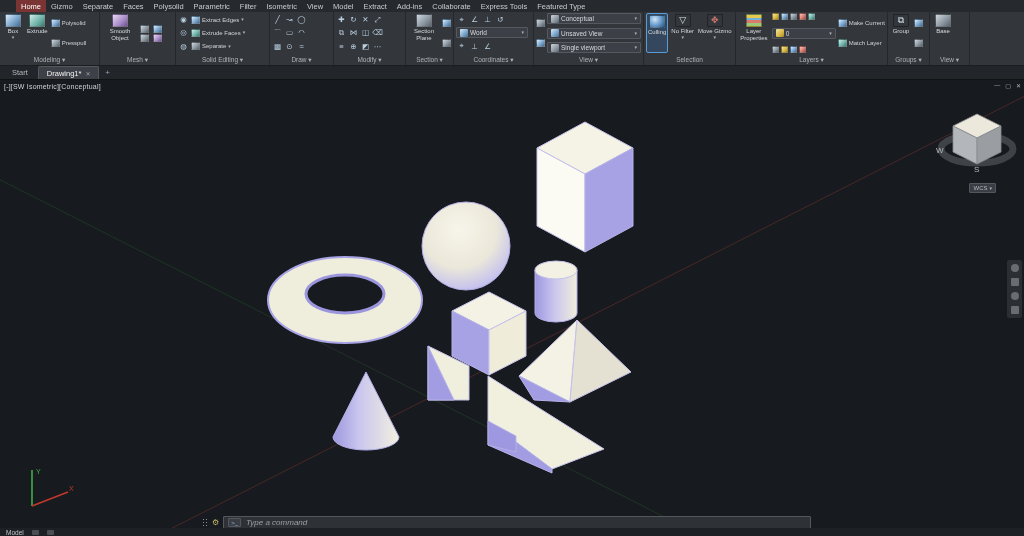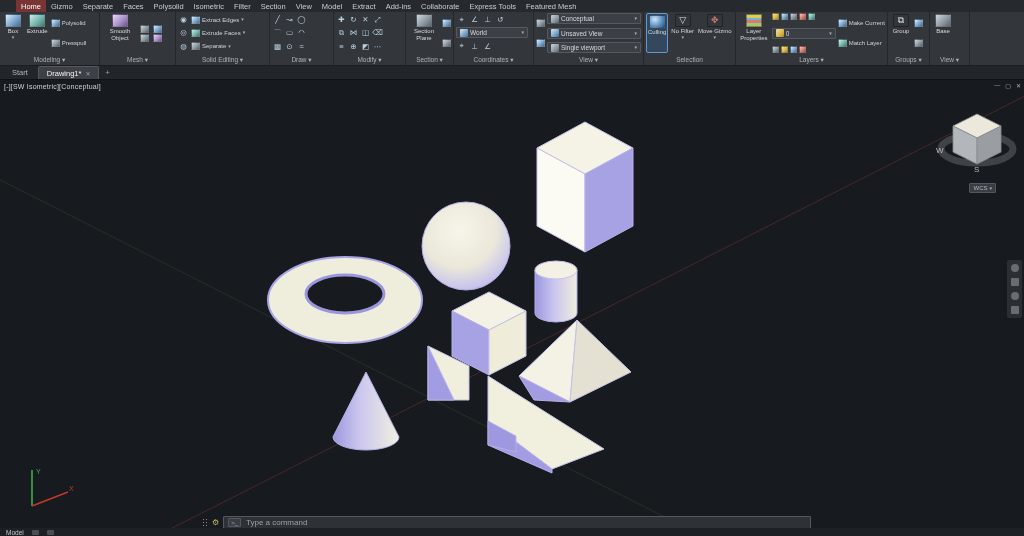--- a/index.html
+++ b/index.html
@@ -79,48 +79,48 @@
 
   
   .cmdwrap {position:absolute;left:202px;top:516px;display:flex;align-items:center;gap:4px;height:13px}
   .grip {width:6px;height:9px;background:radial-gradient(circle,#8a8d91 .8px,transparent .9px);
     background-size:3px 3px}
   .wrench {font-size:8px;color:#c8b96a;line-height:1}
   .cmdbar {width:588px;height:13px;background:#2e3136;border:1px solid #54585e;display:flex;
     align-items:center;padding:0 4px;gap:5px;border-radius:1px}
   .cmd-ic {font-size:6px;color:#8fb6d9;background:#3a3e44;border:1px solid #54585e;
     padding:0 2px;border-radius:1px;line-height:8px;height:9px}
-  .cmd-ph {font-size:8px;color:#9aa0a6}
+  .cmd-ph {font-size:8px;font-style:italic;color:#9aa0a6}
 
   
   .statusbar {position:absolute;left:0;bottom:0;width:1024px;height:8px;background:#1d2024;
     display:flex;align-items:center;padding:0 6px;gap:8px;font-size:6.5px;color:#c4c8cc}
   .sb-ic {width:7px;height:5px;background:#4a4e54;border-radius:1px}
 </style>
 </head>
 <body>
 
 <div class="app">
 
   <div class="menubar">
     <span class="mtab active">Home</span>
     <span class="mtab">Gizmo</span>
     <span class="mtab">Separate</span>
     <span class="mtab">Faces</span>
     <span class="mtab">Polysolid</span>
+    <span class="mtab">Parametric</span>
+    <span class="mtab">Filter</span>
     <span class="mtab">Isometric</span>
-    <span class="mtab">Filter</span>
-    <span class="mtab">Section</span>
     <span class="mtab">View</span>
     <span class="mtab">Model</span>
     <span class="mtab">Extract</span>
     <span class="mtab">Add-ins</span>
     <span class="mtab">Collaborate</span>
     <span class="mtab">Express Tools</span>
-    <span class="mtab">Featured Mesh</span>
+    <span class="mtab">Featured Type</span>
   </div>
 
   <div class="ribbon">
 
     <div class="panel" style="width:100px">
       <div class="pc">
         <div class="bigbtn">
           <span class="bicon g-blue"></span>
           <span>Box</span>
           <span class="caret">▾</span>

